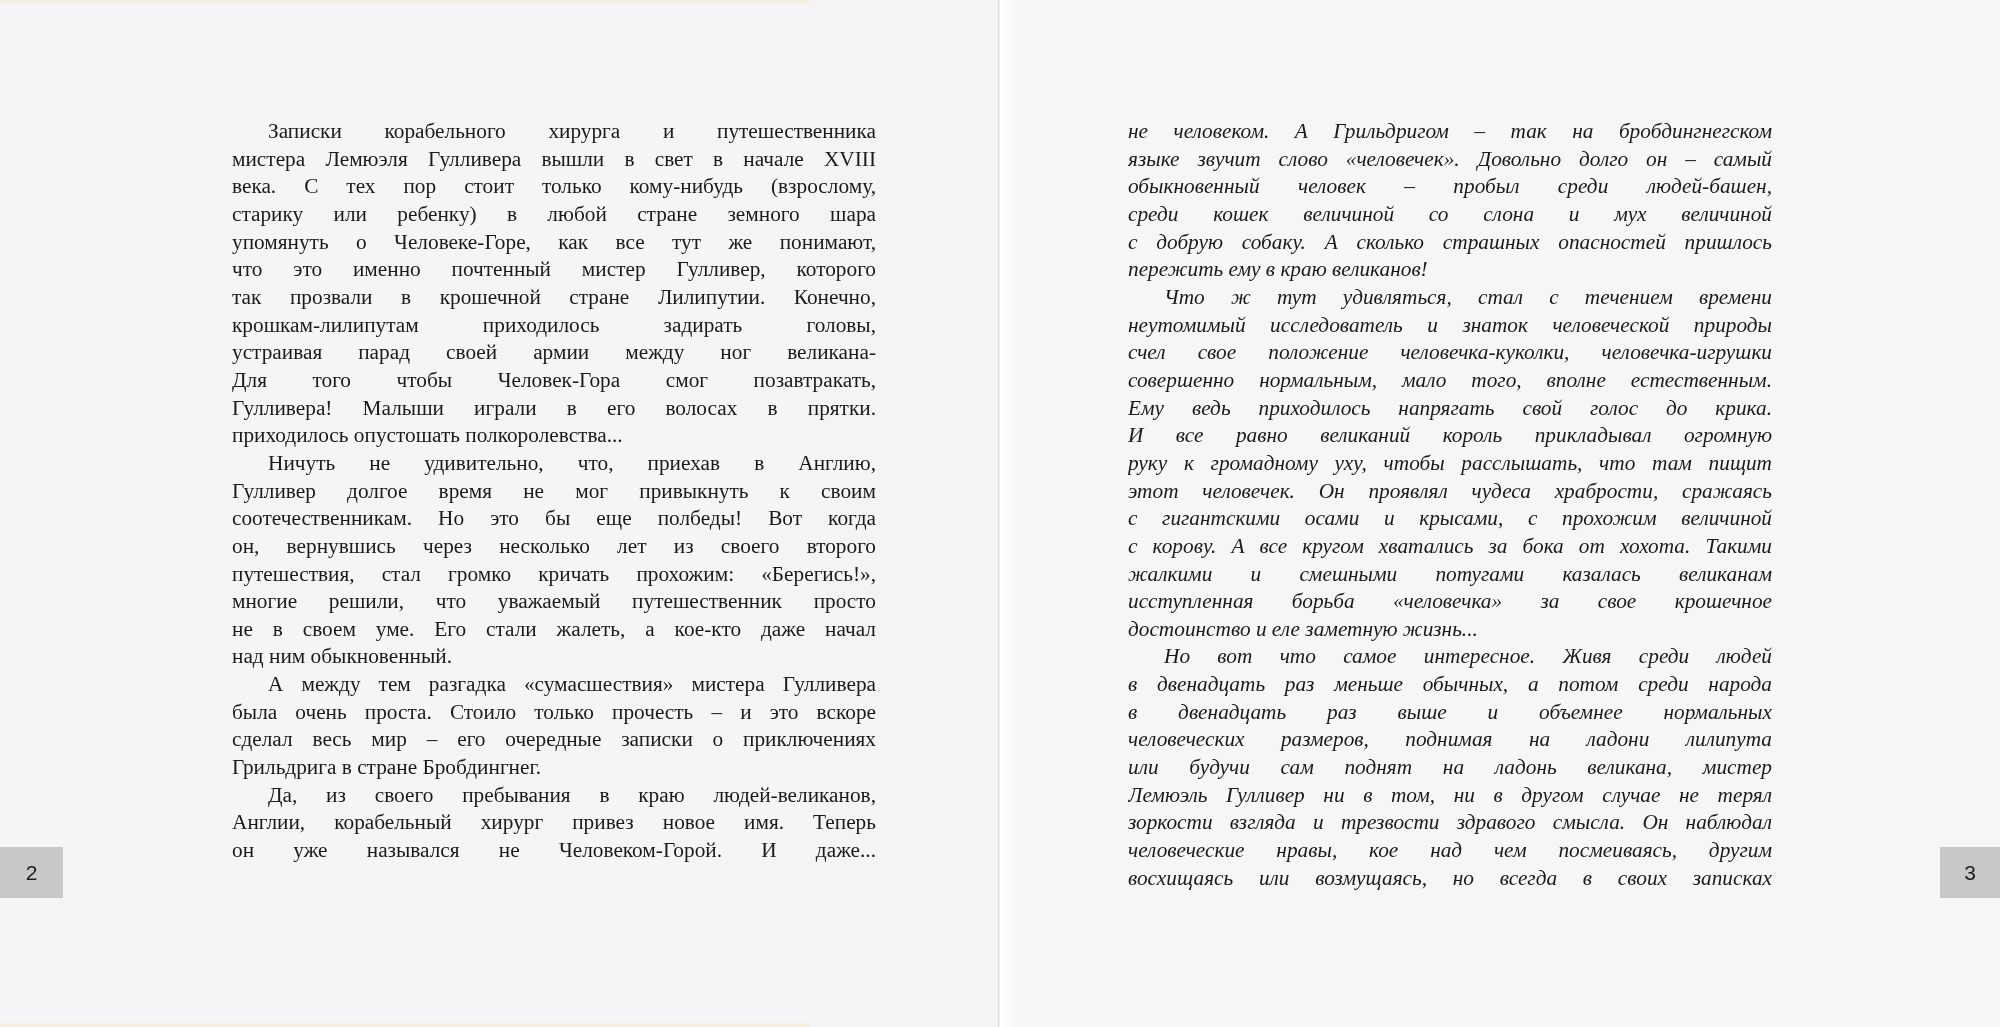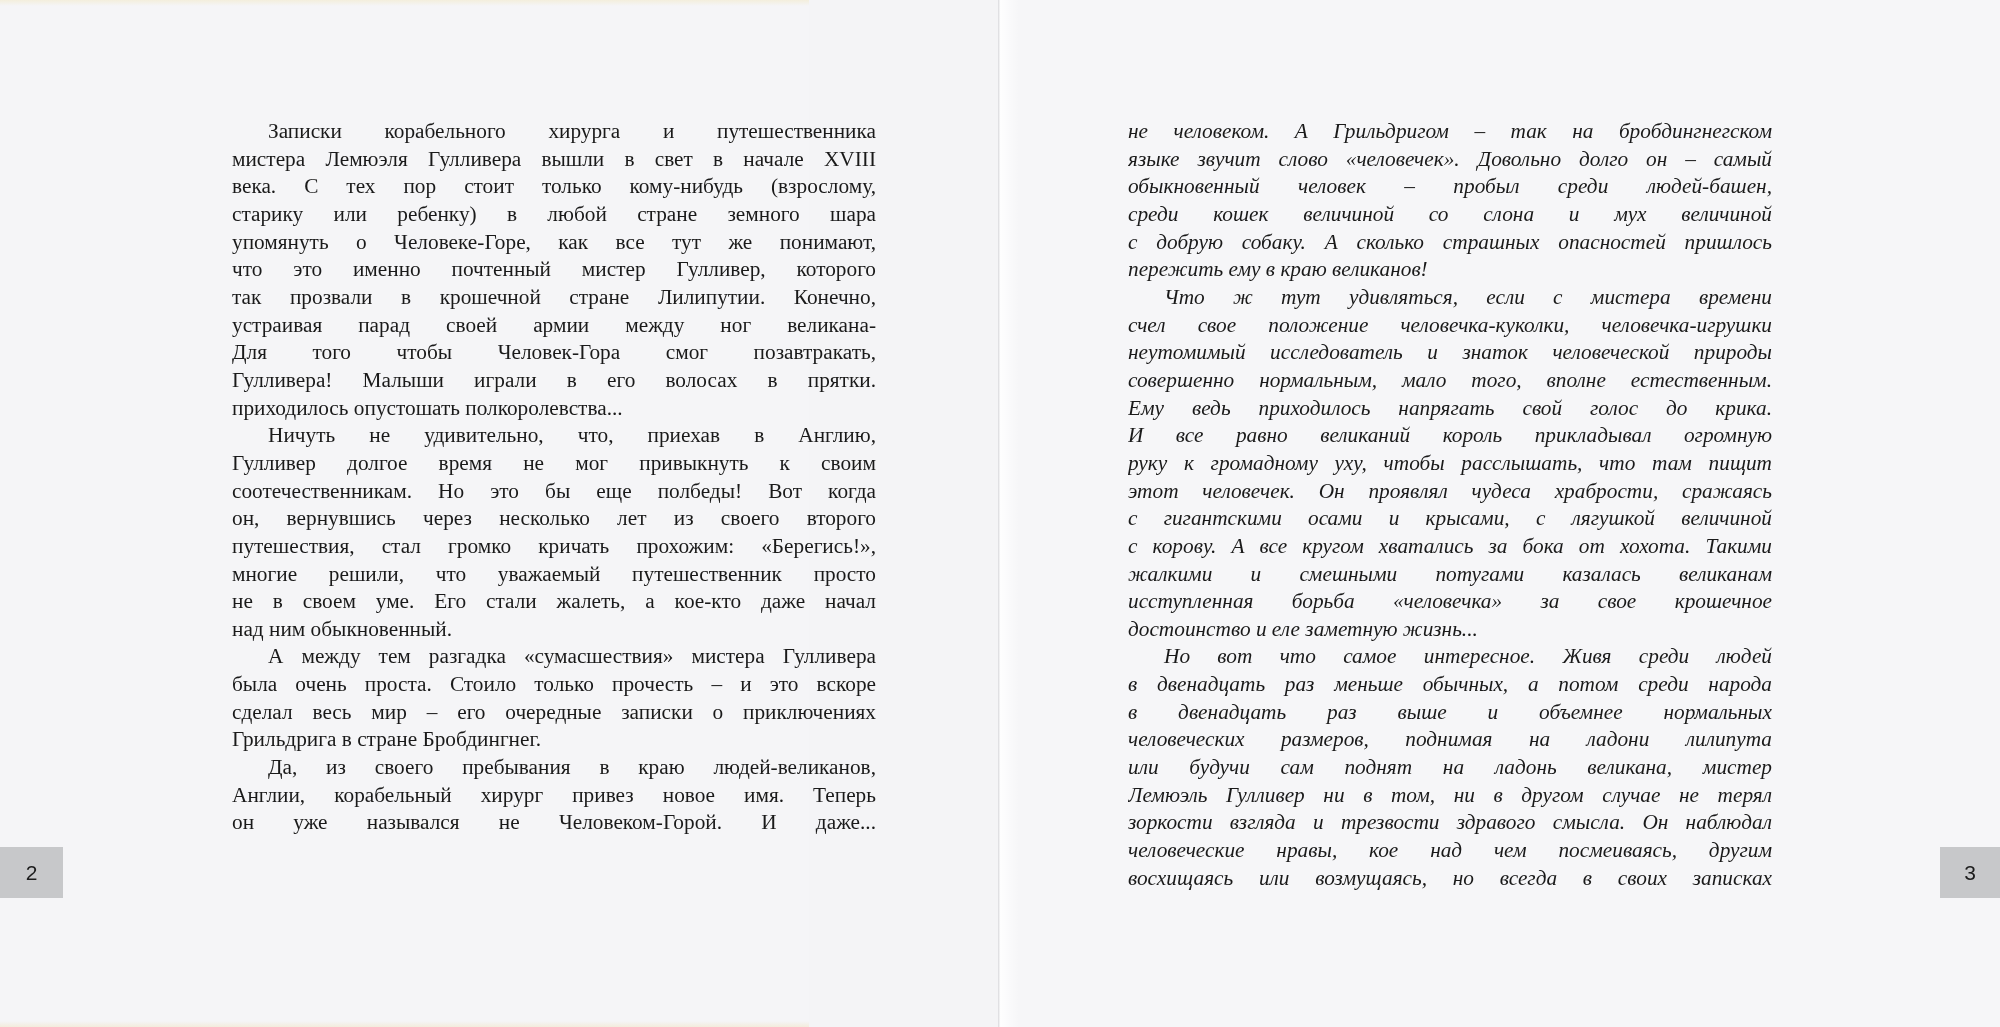--- a/index.html
+++ b/index.html
@@ -93,20 +93,21 @@
 <div class="spread">
   <div class="page page-left">
     <div class="text-col col-left" id="left-col">
         <span class="line indent">Записки корабельного хирурга и путешественника</span>
         <span class="line">мистера Лемюэля Гулливера вышли в свет в начале XVIII</span>
         <span class="line">века. С тех пор стоит только кому-нибудь (взрослому,</span>
         <span class="line">старику или ребенку) в любой стране земного шара</span>
         <span class="line">упомянуть о Человеке-Горе, как все тут же понимают,</span>
         <span class="line">что это именно почтенный мистер Гулливер, которого</span>
         <span class="line">так прозвали в крошечной стране Лилипутии. Конечно,</span>
+        <span class="line">крошкам-лилипутам приходилось задирать головы,</span>
         <span class="line">устраивая парад своей армии между ног великана-</span>
         <span class="line">Для того чтобы Человек-Гора смог позавтракать,</span>
         <span class="line">Гулливера! Малыши играли в его волосах в прятки.</span>
         <span class="line last">приходилось опустошать полкоролевства...</span>
         <span class="line indent">Ничуть не удивительно, что, приехав в Англию,</span>
         <span class="line">Гулливер долгое время не мог привыкнуть к своим</span>
         <span class="line">соотечественникам. Но это бы еще полбеды! Вот когда</span>
         <span class="line">он, вернувшись через несколько лет из своего второго</span>
         <span class="line">путешествия, стал громко кричать прохожим: «Берегись!»,</span>
         <span class="line">многие решили, что уважаемый путешественник просто</span>
@@ -128,29 +129,29 @@
   <div class="gutter"></div>
 
   <div class="page page-right">
     <div class="text-col" style="left:127px;font-style:italic;" id="right-col">
         <span class="line">не человеком. А Грильдригом – так на бробдингнегском</span>
         <span class="line">языке звучит слово «человечек». Довольно долго он – самый</span>
         <span class="line">обыкновенный человек – пробыл среди людей-башен,</span>
         <span class="line">среди кошек величиной со слона и мух величиной</span>
         <span class="line">с добрую собаку. А сколько страшных опасностей пришлось</span>
         <span class="line last">пережить ему в краю великанов!</span>
-        <span class="line indent">Что ж тут удивляться, если с мистера времени</span>
+        <span class="line indent">Что ж тут удивляться, стал с течением времени</span>
+        <span class="line">неутомимый исследователь и знаток человеческой природы</span>
         <span class="line">счел свое положение человечка-куколки, человечка-игрушки</span>
-        <span class="line">неутомимый исследователь и знаток человеческой природы</span>
         <span class="line">совершенно нормальным, мало того, вполне естественным.</span>
         <span class="line">Ему ведь приходилось напрягать свой голос до крика.</span>
         <span class="line">И все равно великаний король прикладывал огромную</span>
         <span class="line">руку к громадному уху, чтобы расслышать, что там пищит</span>
         <span class="line">этот человечек. Он проявлял чудеса храбрости, сражаясь</span>
-        <span class="line">с гигантскими осами и крысами, с лягушкой величиной</span>
+        <span class="line">с гигантскими осами и крысами, с прохожим величиной</span>
         <span class="line">с корову. А все кругом хватались за бока от хохота. Такими</span>
         <span class="line">жалкими и смешными потугами казалась великанам</span>
         <span class="line">исступленная борьба «человечка» за свое крошечное</span>
         <span class="line last">достоинство и еле заметную жизнь...</span>
         <span class="line indent">Но вот что самое интересное. Живя среди людей</span>
         <span class="line">в двенадцать раз меньше обычных, а потом среди народа</span>
         <span class="line">в двенадцать раз выше и объемнее нормальных</span>
         <span class="line">человеческих размеров, поднимая на ладони лилипута</span>
         <span class="line">или будучи сам поднят на ладонь великана, мистер</span>
         <span class="line">Лемюэль Гулливер ни в том, ни в другом случае не терял</span>

